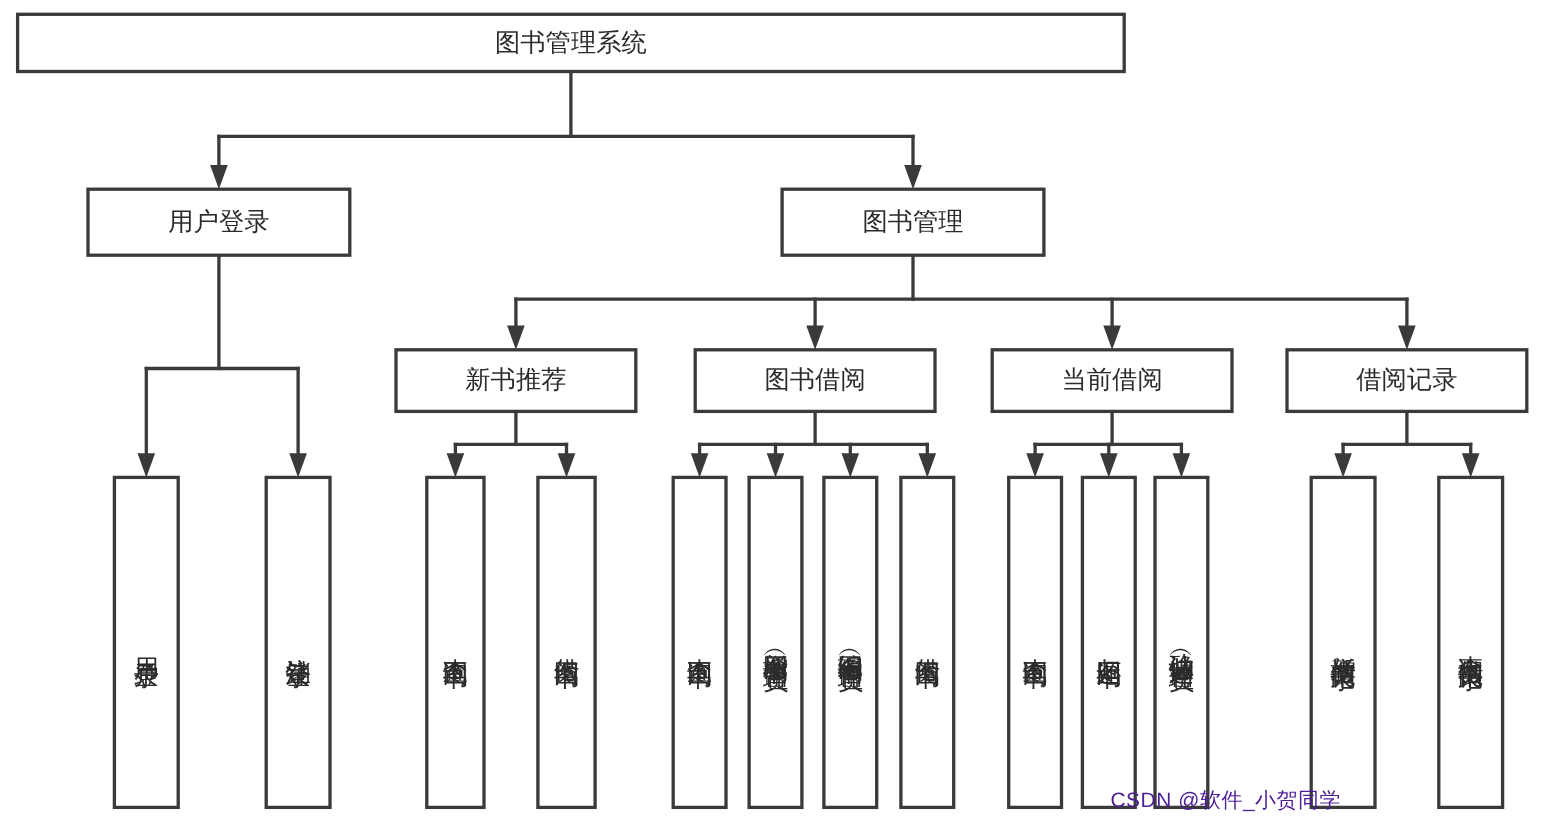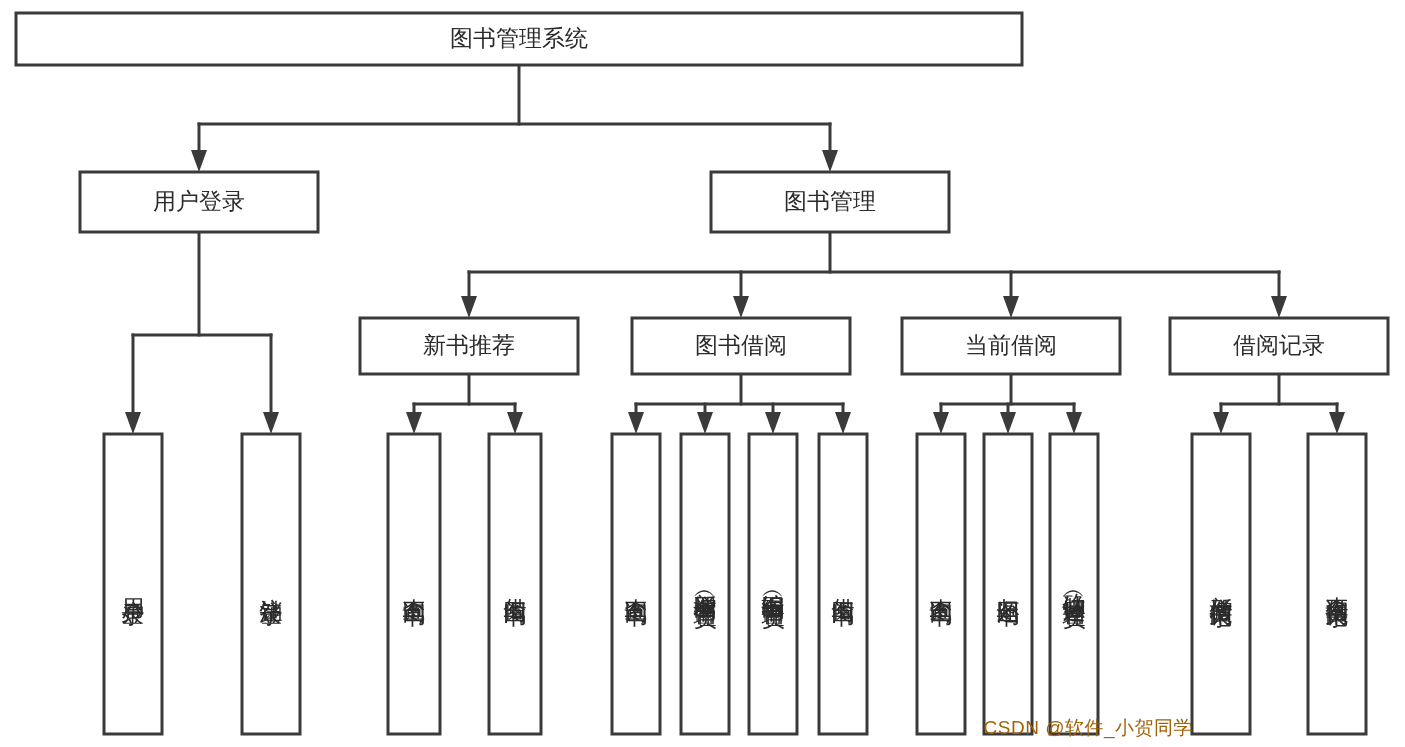--- a/index.html
+++ b/index.html
@@ -11,20 +11,21 @@
     width: 1405px;
     height: 747px;
     font-family: "Liberation Sans", "DejaVu Sans", sans-serif;
     overflow: hidden;
     position: relative;
   }
   #diagram-root {
     position: relative;
     width: 1201px;
     height: 747px;
+    padding-left: 26px;
   }
   svg#tree-svg {
     position: absolute;
     top: 0;
     left: 0;
     width: 1405px;
     height: 747px;
   }
   .node-box {
     fill: #ffffff;
@@ -62,21 +63,21 @@
     color: #2b2b2b;
     white-space: nowrap;
     pointer-events: none;
   }
   #watermark {
     position: absolute;
     right: 8px;
     bottom: 6px;
     font-family: "Liberation Sans", "DejaVu Sans", sans-serif;
     font-size: 19px;
-    color: #a16207;
+    color: #4c1d95;
     letter-spacing: 0.5px;
     user-select: none;
   }
 </style>
 </head>
 <body>
 
 <div id="diagram-root">
   <svg id="tree-svg" viewBox="0 0 1405 747" xmlns="http://www.w3.org/2000/svg">
     <g id="edge-layer">

